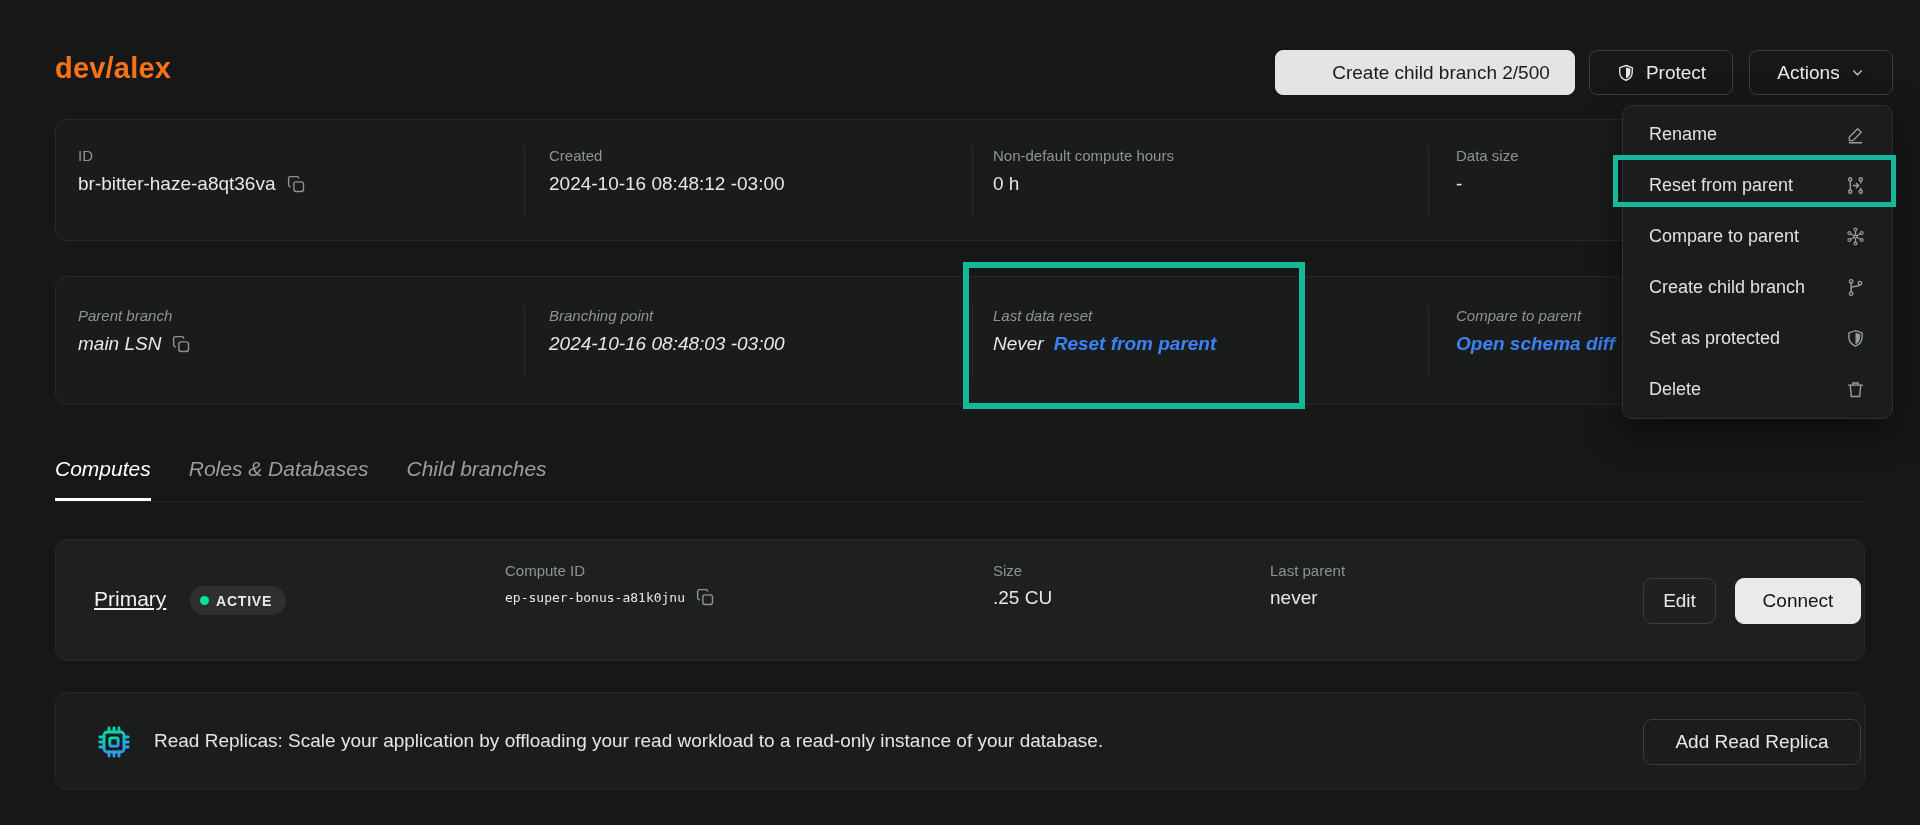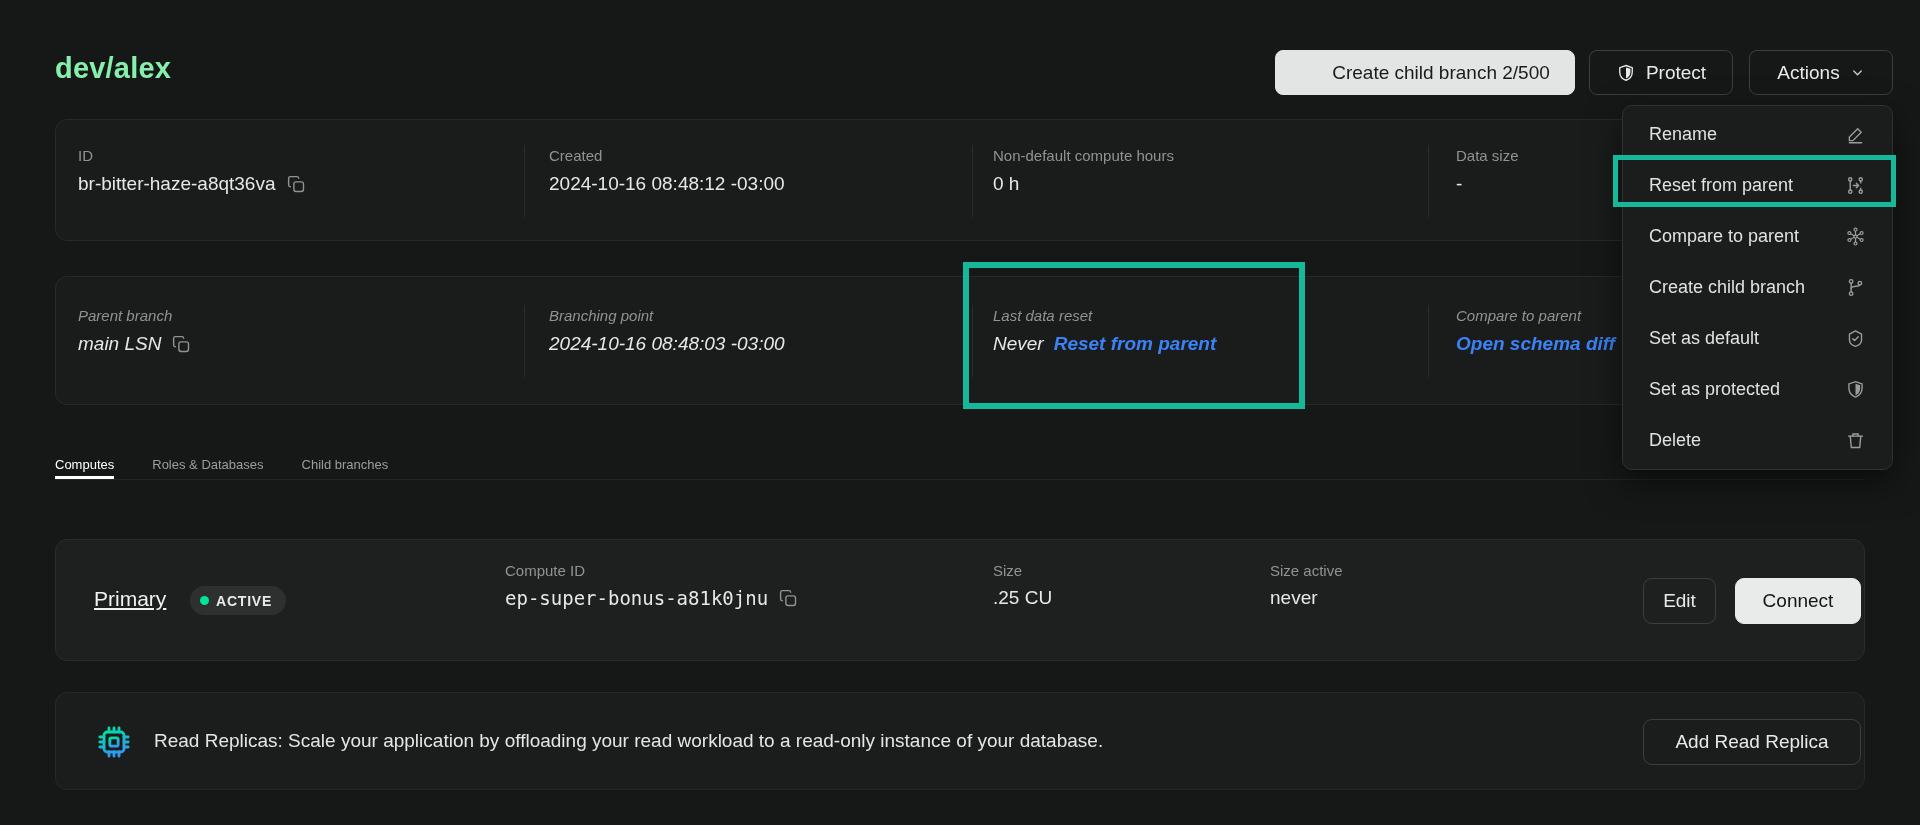--- a/index.html
+++ b/index.html
@@ -8,21 +8,21 @@
     background:#161818;
     font-family:"Liberation Sans","DejaVu Sans",sans-serif;
     color:#e8eaea;
     position:relative;
   }
   .page { position:relative; width:1920px; height:825px; }
 
   
   .page-title {
     position:absolute; left:55px; top:52px;
-    font-size:29px; font-weight:700; color:#86efac; letter-spacing:.2px;
+    font-size:29px; font-weight:700; color:#f97316; letter-spacing:.2px;
   }
   .btn {
     display:flex; align-items:center; justify-content:center; gap:10px;
     border-radius:8px; font-size:19px; cursor:pointer; white-space:nowrap;
   }
   .btn-light { background:#e3e4e4; color:#1a1b1b; border:1px solid #e3e4e4; font-weight:500; }
   .btn-ghost { background:transparent; color:#e8eaea; border:1px solid #3c3e3e; font-weight:400; }
   .btn-create { position:absolute; left:1275px; top:50px; width:300px; height:45px;padding-left:32px; }
   .btn-protect { position:absolute; left:1589px; top:50px; width:144px; height:45px; }
   .btn-actions { position:absolute; left:1749px; top:50px; width:144px; height:45px; }
@@ -51,39 +51,40 @@
   .hl-box { position:absolute; border:6px solid #16b89a; background:transparent; }
   .hl-box-1 { left:963px; top:262px; width:342px; height:147px; z-index:40; }
   .hl-box-2 { left:1613px; top:155px; width:283px; height:52px; z-index:60; border-width:5px; }
 
   
   .tabs {
     position:absolute; left:55px; top:457px; width:1810px;
     display:flex; gap:38px; border-bottom:1px solid #242626;
   }
   .tab {
-    font-size:13px; color:#9b9e9e; padding-bottom:4px; cursor:pointer;
+    font-size:21px; color:#9b9e9e; padding-bottom:17px; cursor:pointer;
     border-bottom:3px solid transparent;
+    font-style:italic;
   }
   .tab.active { color:#ffffff; font-weight:500; border-bottom-color:#ffffff; }
 
   
   .compute-card {
     position:absolute; left:55px; top:539px; width:1810px; height:122px;
     background:#1e2020; border:1px solid #2a2c2c; border-radius:12px;
   }
   .compute-name { position:absolute; left:38px; top:47px; font-size:21px; color:#f0f2f2;text-decoration:underline; }
   .status-badge {
     position:absolute; left:134px; top:46px; height:29px; padding:0 14px 0 10px;
     background:#2e3030; border-radius:15px; display:flex; align-items:center; gap:7px;
   }
   .status-dot { width:9px; height:9px; border-radius:50%; background:#00e599; }
   .status-text { font-size:14px; font-weight:600; letter-spacing:.8px; color:#e8eaea; }
   .compute-card .field-label { margin-bottom:8px; }
-  .mono { font-family:"DejaVu Sans Mono","Liberation Mono",monospace; font-size:19px; }
+  .mono { font-family:"DejaVu Sans Mono","Liberation Mono",monospace; font-size:13px; }
   .btn-edit { position:absolute; left:1587px; top:38px; width:73px; height:46px; border-radius:9px; }
   .btn-connect { position:absolute; left:1679px; top:38px; width:126px; height:46px; border-radius:9px; background:#e9eaea; color:#141515; border:1px solid #e9eaea; }
 
   
   .replica-card {
     position:absolute; left:55px; top:692px; width:1810px; height:98px;
     background:#1b1d1d; border:1px solid #272929; border-radius:12px;
   }
   .replica-icon { position:absolute; left:38px; top:29px; }
   .replica-text { position:absolute; left:98px; top:37px; font-size:19px; color:#e4e6e6; }
@@ -231,21 +232,21 @@
         </span>
       </div>
     </div>
     <div class="field" style="left:937px; top:22px;">
       <div class="field-label">Size</div>
       <div class="field-value">
           <span>.25 CU</span>
         </div>
     </div>
     <div class="field" style="left:1214px; top:22px;">
-      <div class="field-label">Size active</div>
+      <div class="field-label">Last parent</div>
       <div class="field-value">
           <span>never</span>
         </div>
     </div>
     <div class="btn btn-ghost btn-edit">
       <span>Edit</span>
     </div>
     <div class="btn btn-connect">
       <span>Connect</span>
     </div>
@@ -318,29 +319,20 @@
         <svg width="21" height="21" viewBox="0 0 24 24" fill="none" stroke="currentColor" stroke-width="1.6" stroke-linecap="round">
           <circle cx="7" cy="5" r="2"></circle>
             <circle cx="7" cy="19" r="2"></circle>
             <circle cx="17" cy="7" r="2"></circle>
           <path d="M7 7v10"></path>
             <path d="M7 13c0-3.5 10-1.5 10-4"></path>
         </svg>
       </span>
     </div>
     <div class="menu-item">
-      <span>Set as default</span>
-      <span class="icon">
-        <svg width="21" height="21" viewBox="0 0 24 24" fill="none" stroke="currentColor" stroke-width="1.6" stroke-linecap="round" stroke-linejoin="round">
-          <path d="M12 2.5l6.9 3.9v7.2c0 3.3-2.9 6.4-6.9 7.9-4-1.5-6.9-4.6-6.9-7.9V6.4z" transform="translate(0 1) scale(1 0.93)"></path>
-          <path d="M8.8 12.2l2.2 2.2 4.2-4.4"></path>
-        </svg>
-      </span>
-    </div>
-    <div class="menu-item">
       <span>Set as protected</span>
       <span class="icon">
         <svg width="21" height="21" viewBox="0 0 24 24" fill="none" stroke="currentColor" stroke-width="1.6">
           <path d="M12 3l7.5 2.6v5.1c0 4.7-3.1 8.4-7.5 10-4.4-1.6-7.5-5.3-7.5-10V5.6z"></path>
           <path d="M12 5.3v13.4c3.2-1.4 5.3-4.2 5.3-7.9V7z" fill="currentColor" stroke="none"></path>
         </svg>
       </span>
     </div>
     <div class="menu-item">
       <span>Delete</span>

